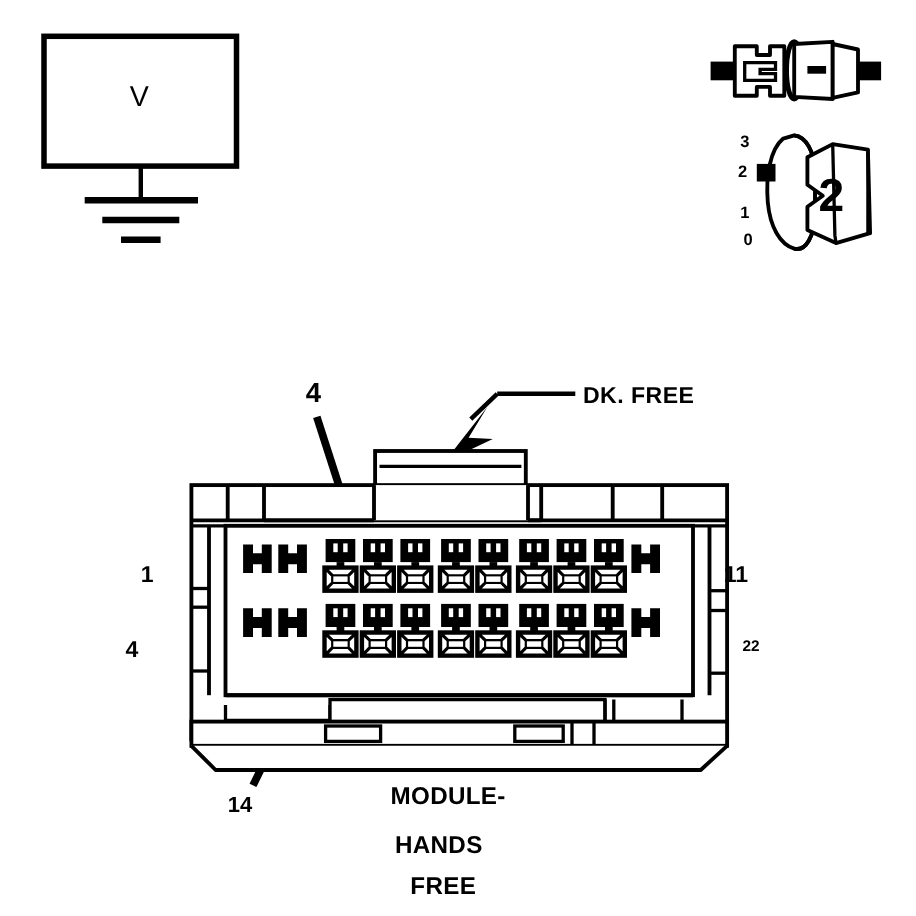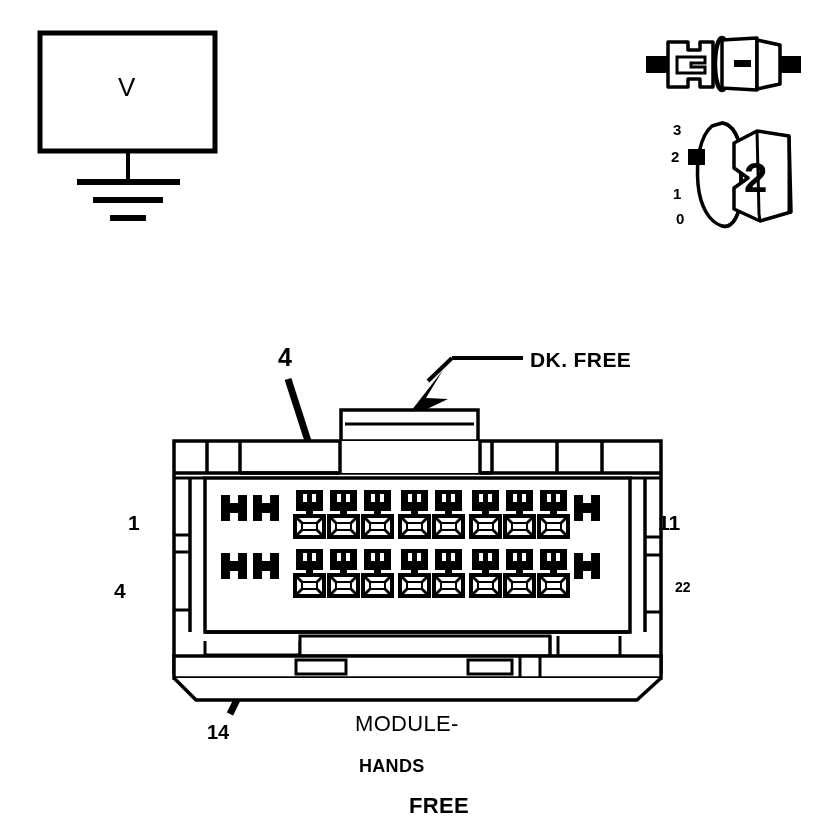--- a/index.html
+++ b/index.html
@@ -35,23 +35,23 @@
   .lbl-p1      { left: 673px; top: 186px; font-size: 15px; font-weight: 700; }
   .lbl-p0      { left: 676px; top: 211px; font-size: 15px; font-weight: 700; }
   .lbl-big2    { left: 744px; top: 157px; font-size: 42px; font-weight: 700; }
   .lbl-dkgray  { left: 530px; top: 349px; font-size: 21px; font-weight: 700; letter-spacing: 0.4px;}
   .lbl-n4      { left: 278px; top: 345px; font-size: 25px; font-weight: 700; }
   .lbl-n14     { left: 207px; top: 722px; font-size: 20px; font-weight: 700; }
   .lbl-l1      { left: 128px; top: 512px; font-size: 21px; font-weight: 700; }
   .lbl-l12     { left: 114px; top: 580px; font-size: 21px; font-weight: 700; }
   .lbl-r11     { left: 658px; top: 512px; font-size: 21px; font-weight: 700; }
   .lbl-r22     { left: 675px; top: 580px; font-size: 14px; font-weight: 700; }
-  .lbl-cap1    { left: 355px; top: 713px; font-size: 22px; font-weight: 400; letter-spacing: 0.3px; text-align: right;}
-  .lbl-cap2    { left: 359px; top: 757px; font-size: 18px; font-weight: 700; letter-spacing: 0.3px;}
-  .lbl-cap3    { left: 373px; top: 795px; font-size: 22px; font-weight: 700; letter-spacing: 0.3px; margin-left: 36px;}
+  .lbl-cap1    { left: 355px; top: 713px; font-size: 22px; font-weight: 700; letter-spacing: 0.3px; text-align: right;}
+  .lbl-cap2    { left: 359px; top: 757px; font-size: 22px; font-weight: 700; letter-spacing: 0.3px;}
+  .lbl-cap3    { left: 373px; top: 795px; font-size: 22px; font-weight: 700; letter-spacing: 0.3px;}
   .lbl-fig     { left: 707px; top: 791px; font-size: 29px; font-weight: 700; letter-spacing: 0.5px;}
 </style>
 </head>
 <body>
 
 <div id="page">
 
   <svg class="svg-layer" viewBox="0 0 833 833">
 
     <g>

